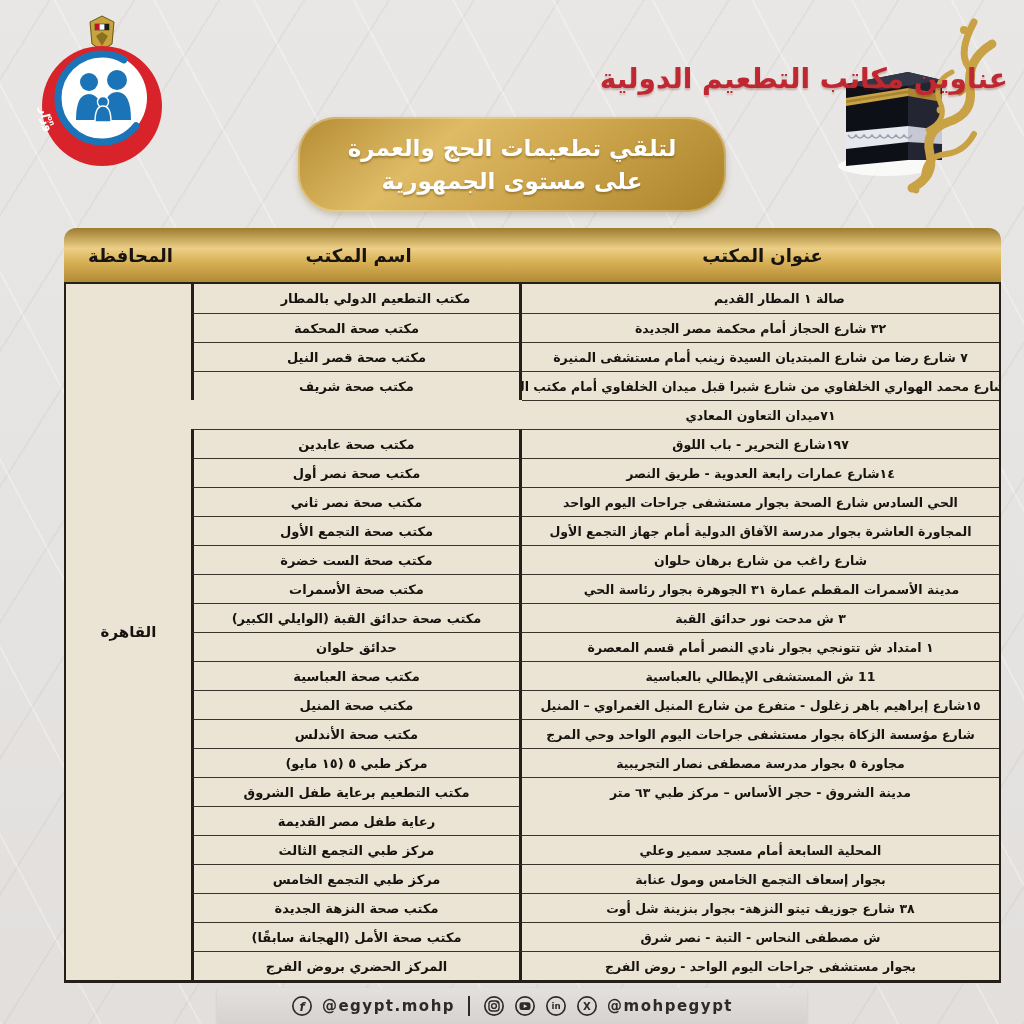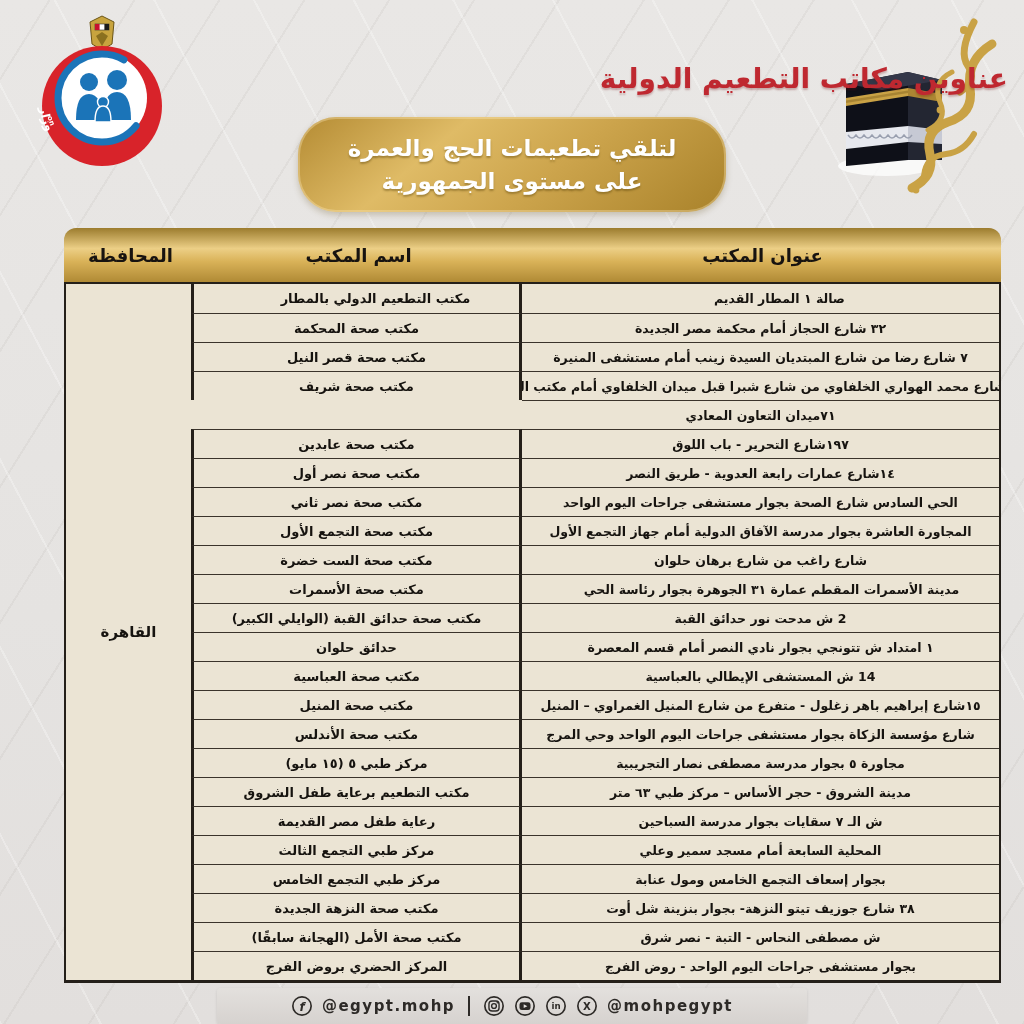--- a/index.html
+++ b/index.html
@@ -185,35 +185,34 @@
         <div class="cell addr" style="grid-area: 7 / 1;">١٤شارع عمارات رابعة العدوية - طريق النصر</div>
         <div class="cell name" style="grid-area: 7 / 2;">مكتب صحة نصر أول</div>
         <div class="cell addr" style="grid-area: 8 / 1;">الحي السادس شارع الصحة بجوار مستشفى جراحات اليوم الواحد</div>
         <div class="cell name" style="grid-area: 8 / 2;">مكتب صحة نصر ثاني</div>
         <div class="cell addr" style="grid-area: 9 / 1;">المجاورة العاشرة بجوار مدرسة الآفاق الدولية أمام جهاز التجمع الأول</div>
         <div class="cell name" style="grid-area: 9 / 2;">مكتب صحة التجمع الأول</div>
         <div class="cell addr" style="grid-area: 10 / 1;">شارع راغب من شارع برهان حلوان</div>
         <div class="cell name" style="grid-area: 10 / 2;">مكتب صحة الست خضرة</div>
         <div class="cell addr" style="grid-area: 11 / 1; padding-left: 32px;">مدينة الأسمرات المقطم عمارة ٣١ الجوهرة بجوار رئاسة الحي</div>
         <div class="cell name" style="grid-area: 11 / 2;">مكتب صحة الأسمرات</div>
-        <div class="cell addr" style="grid-area: 12 / 1;">2 ش مدحت نور حدائق القبة</div>
+        <div class="cell addr" style="grid-area: 12 / 1;">٣ ش مدحت نور حدائق القبة</div>
         <div class="cell name" style="grid-area: 12 / 2;">مكتب صحة حدائق القبة (الوايلي الكبير)</div>
         <div class="cell addr" style="grid-area: 13 / 1;">١ امتداد ش تتونجي بجوار نادي النصر أمام قسم المعصرة</div>
         <div class="cell name" style="grid-area: 13 / 2;">حدائق حلوان</div>
-        <div class="cell addr" style="grid-area: 14 / 1;">14 ش المستشفى الإيطالي بالعباسية</div>
+        <div class="cell addr" style="grid-area: 14 / 1;">11 ش المستشفى الإيطالي بالعباسية</div>
         <div class="cell name" style="grid-area: 14 / 2;">مكتب صحة العباسية</div>
         <div class="cell addr" style="grid-area: 15 / 1;">١٥شارع إبراهيم باهر زغلول - متفرع من شارع المنيل الغمراوي – المنيل</div>
         <div class="cell name" style="grid-area: 15 / 2;">مكتب صحة المنيل</div>
         <div class="cell addr" style="grid-area: 16 / 1;">شارع مؤسسة الزكاة بجوار مستشفى جراحات اليوم الواحد وحي المرج</div>
         <div class="cell name" style="grid-area: 16 / 2;">مكتب صحة الأندلس</div>
         <div class="cell addr" style="grid-area: 17 / 1;">مجاورة ٥ بجوار مدرسة مصطفى نصار التجريبية</div>
         <div class="cell name" style="grid-area: 17 / 2;">مركز طبي ٥ (١٥ مايو)</div>
         <div class="cell addr" style="grid-area: 18 / 1;">مدينة الشروق - حجر الأساس – مركز طبي ٦٣ متر</div>
         <div class="cell name" style="grid-area: 18 / 2;">مكتب التطعيم برعاية طفل الشروق</div>
-        <div class="cell addr" style="grid-area: 19 / 1;">ش الـ ٧ سقايات بجوار مدرسة السباحين</div>
         <div class="cell name" style="grid-area: 19 / 2;">رعاية طفل مصر القديمة</div>
         <div class="cell addr" style="grid-area: 20 / 1;">المحلية السابعة أمام مسجد سمير وعلي</div>
         <div class="cell name" style="grid-area: 20 / 2;">مركز طبي التجمع الثالث</div>
         <div class="cell addr" style="grid-area: 21 / 1;">بجوار إسعاف التجمع الخامس ومول عنابة</div>
         <div class="cell name" style="grid-area: 21 / 2;">مركز طبي التجمع الخامس</div>
         <div class="cell addr" style="grid-area: 22 / 1;">٣٨ شارع جوزيف تيتو النزهة- بجوار بنزينة شل أوت</div>
         <div class="cell name" style="grid-area: 22 / 2;">مكتب صحة النزهة الجديدة</div>
         <div class="cell addr" style="grid-area: 23 / 1;">ش مصطفى النحاس - التبة - نصر شرق</div>
         <div class="cell name" style="grid-area: 23 / 2;">مكتب صحة الأمل (الهجانة سابقًا)</div>
         <div class="cell addr" style="grid-area: 24 / 1;">بجوار مستشفى جراحات اليوم الواحد - روض الفرج</div>

